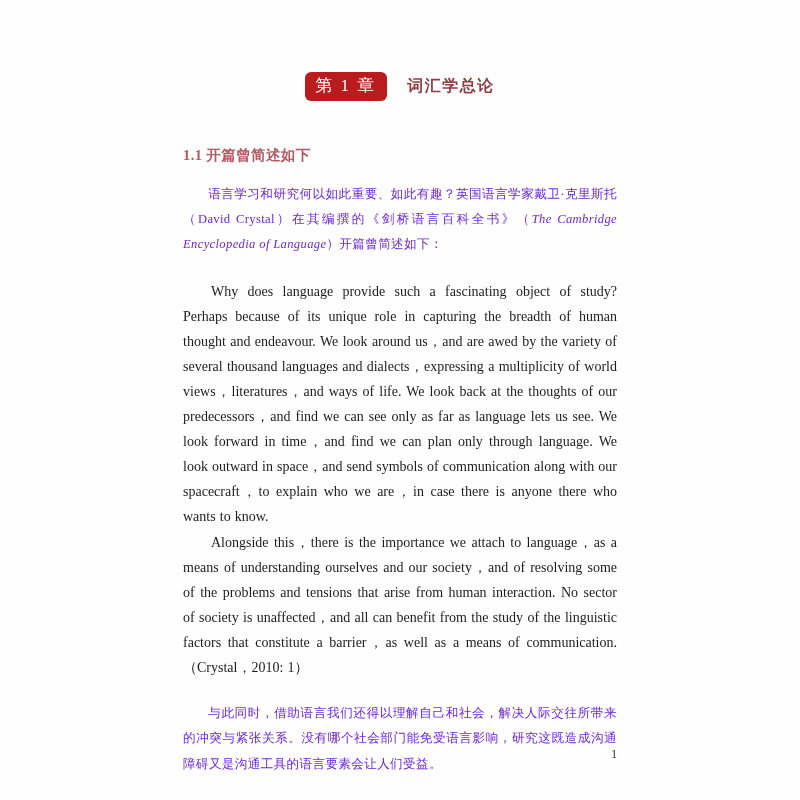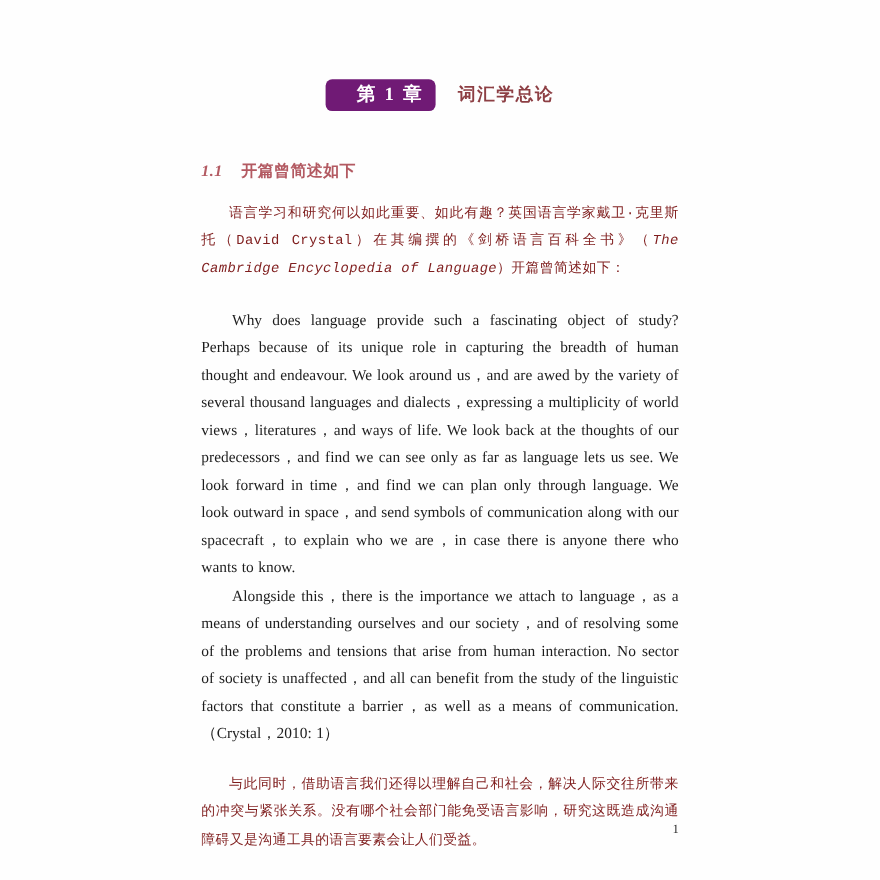--- a/index.html
+++ b/index.html
@@ -29,27 +29,27 @@
   .chapter-header {
     position: absolute;
     left: 0;
     top: 72px;
     width: 800px;
     text-align: center;
     white-space: nowrap;
   }
   .chapter-badge {
     display: inline-block;
-    background: #701a75;
+    background: #b91c1c;
     color: #ffffff;
     font-family: "Liberation Serif", "DejaVu Serif", serif;
-    font-weight: bold;
+    font-weight: normal;
     font-size: 17px;
     letter-spacing: 2px;
-    padding: 4px 11px 5px 28px;
+    padding: 4px 11px 5px 10px;
     border-radius: 6px;
     vertical-align: middle;
     line-height: 1.15;
   }
   .chapter-title {
     display: inline-block;
     color: #8d3f44;
     font-family: "Liberation Serif", "DejaVu Serif", serif;
     font-weight: bold;
     font-size: 16px;
@@ -64,45 +64,44 @@
     left: 183px;
     top: 146px;
     color: #b35a62;
     font-family: "Liberation Serif", "DejaVu Serif", serif;
     font-weight: bold;
     font-size: 14.5px;
     letter-spacing: 0.4px;
     white-space: nowrap;
   }
   .section-heading .num {
-    margin-right: 17px;
-    font-style: italic;
+    margin-right: 4px;
   }
 
   
   .content {
     position: absolute;
     left: 183px;
     top: 182px;
     width: 434px;
   }
 
   p {
     margin: 0;
     text-align: justify;
     text-justify: inter-character;
   }
 
   .cn {
-    font-family: Liberation Mono, monospace;
+    font-family: Liberation Serif, serif;
     font-size: 12.6px;
     line-height: 25.2px;
     text-indent: 2em;
     letter-spacing: 0.35px;
-    color: #7f1d1d;
+    color: #6d28d9;
   }
 
   .en {
     font-family: "Liberation Serif", "DejaVu Serif", serif;
     font-size: 14px;
     line-height: 25.1px;
     text-indent: 2em;
     color: #1c1c1c;
     word-spacing: 0.6px;
   }

